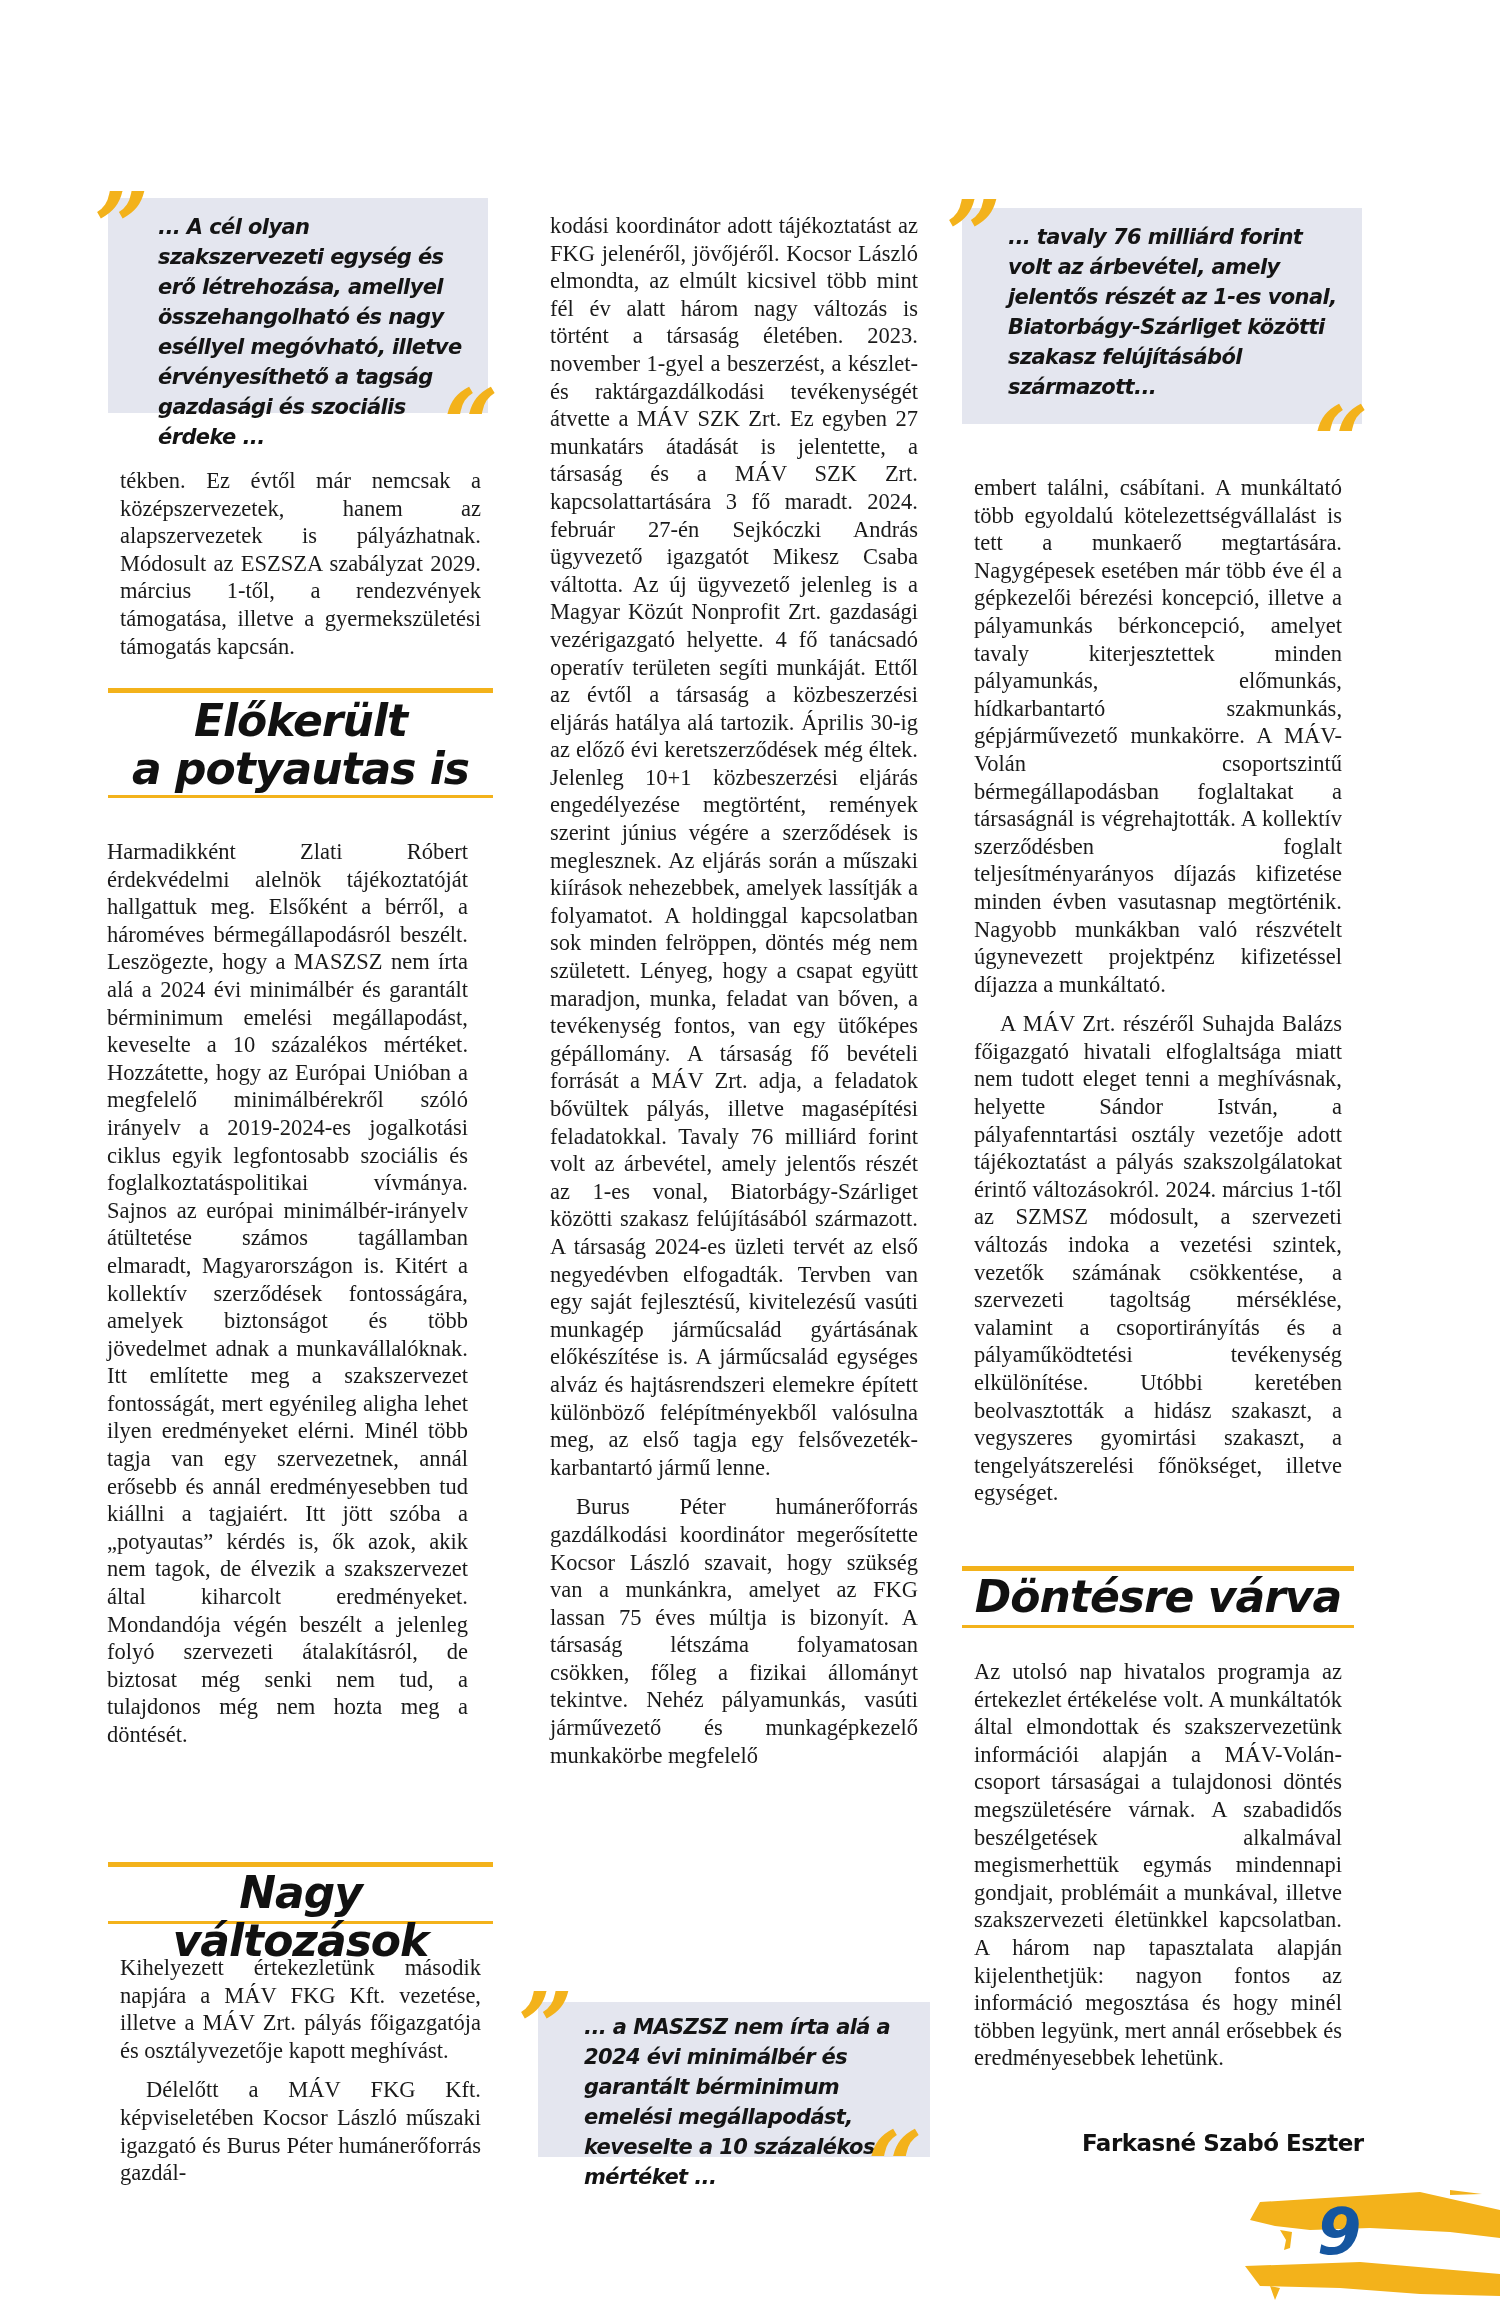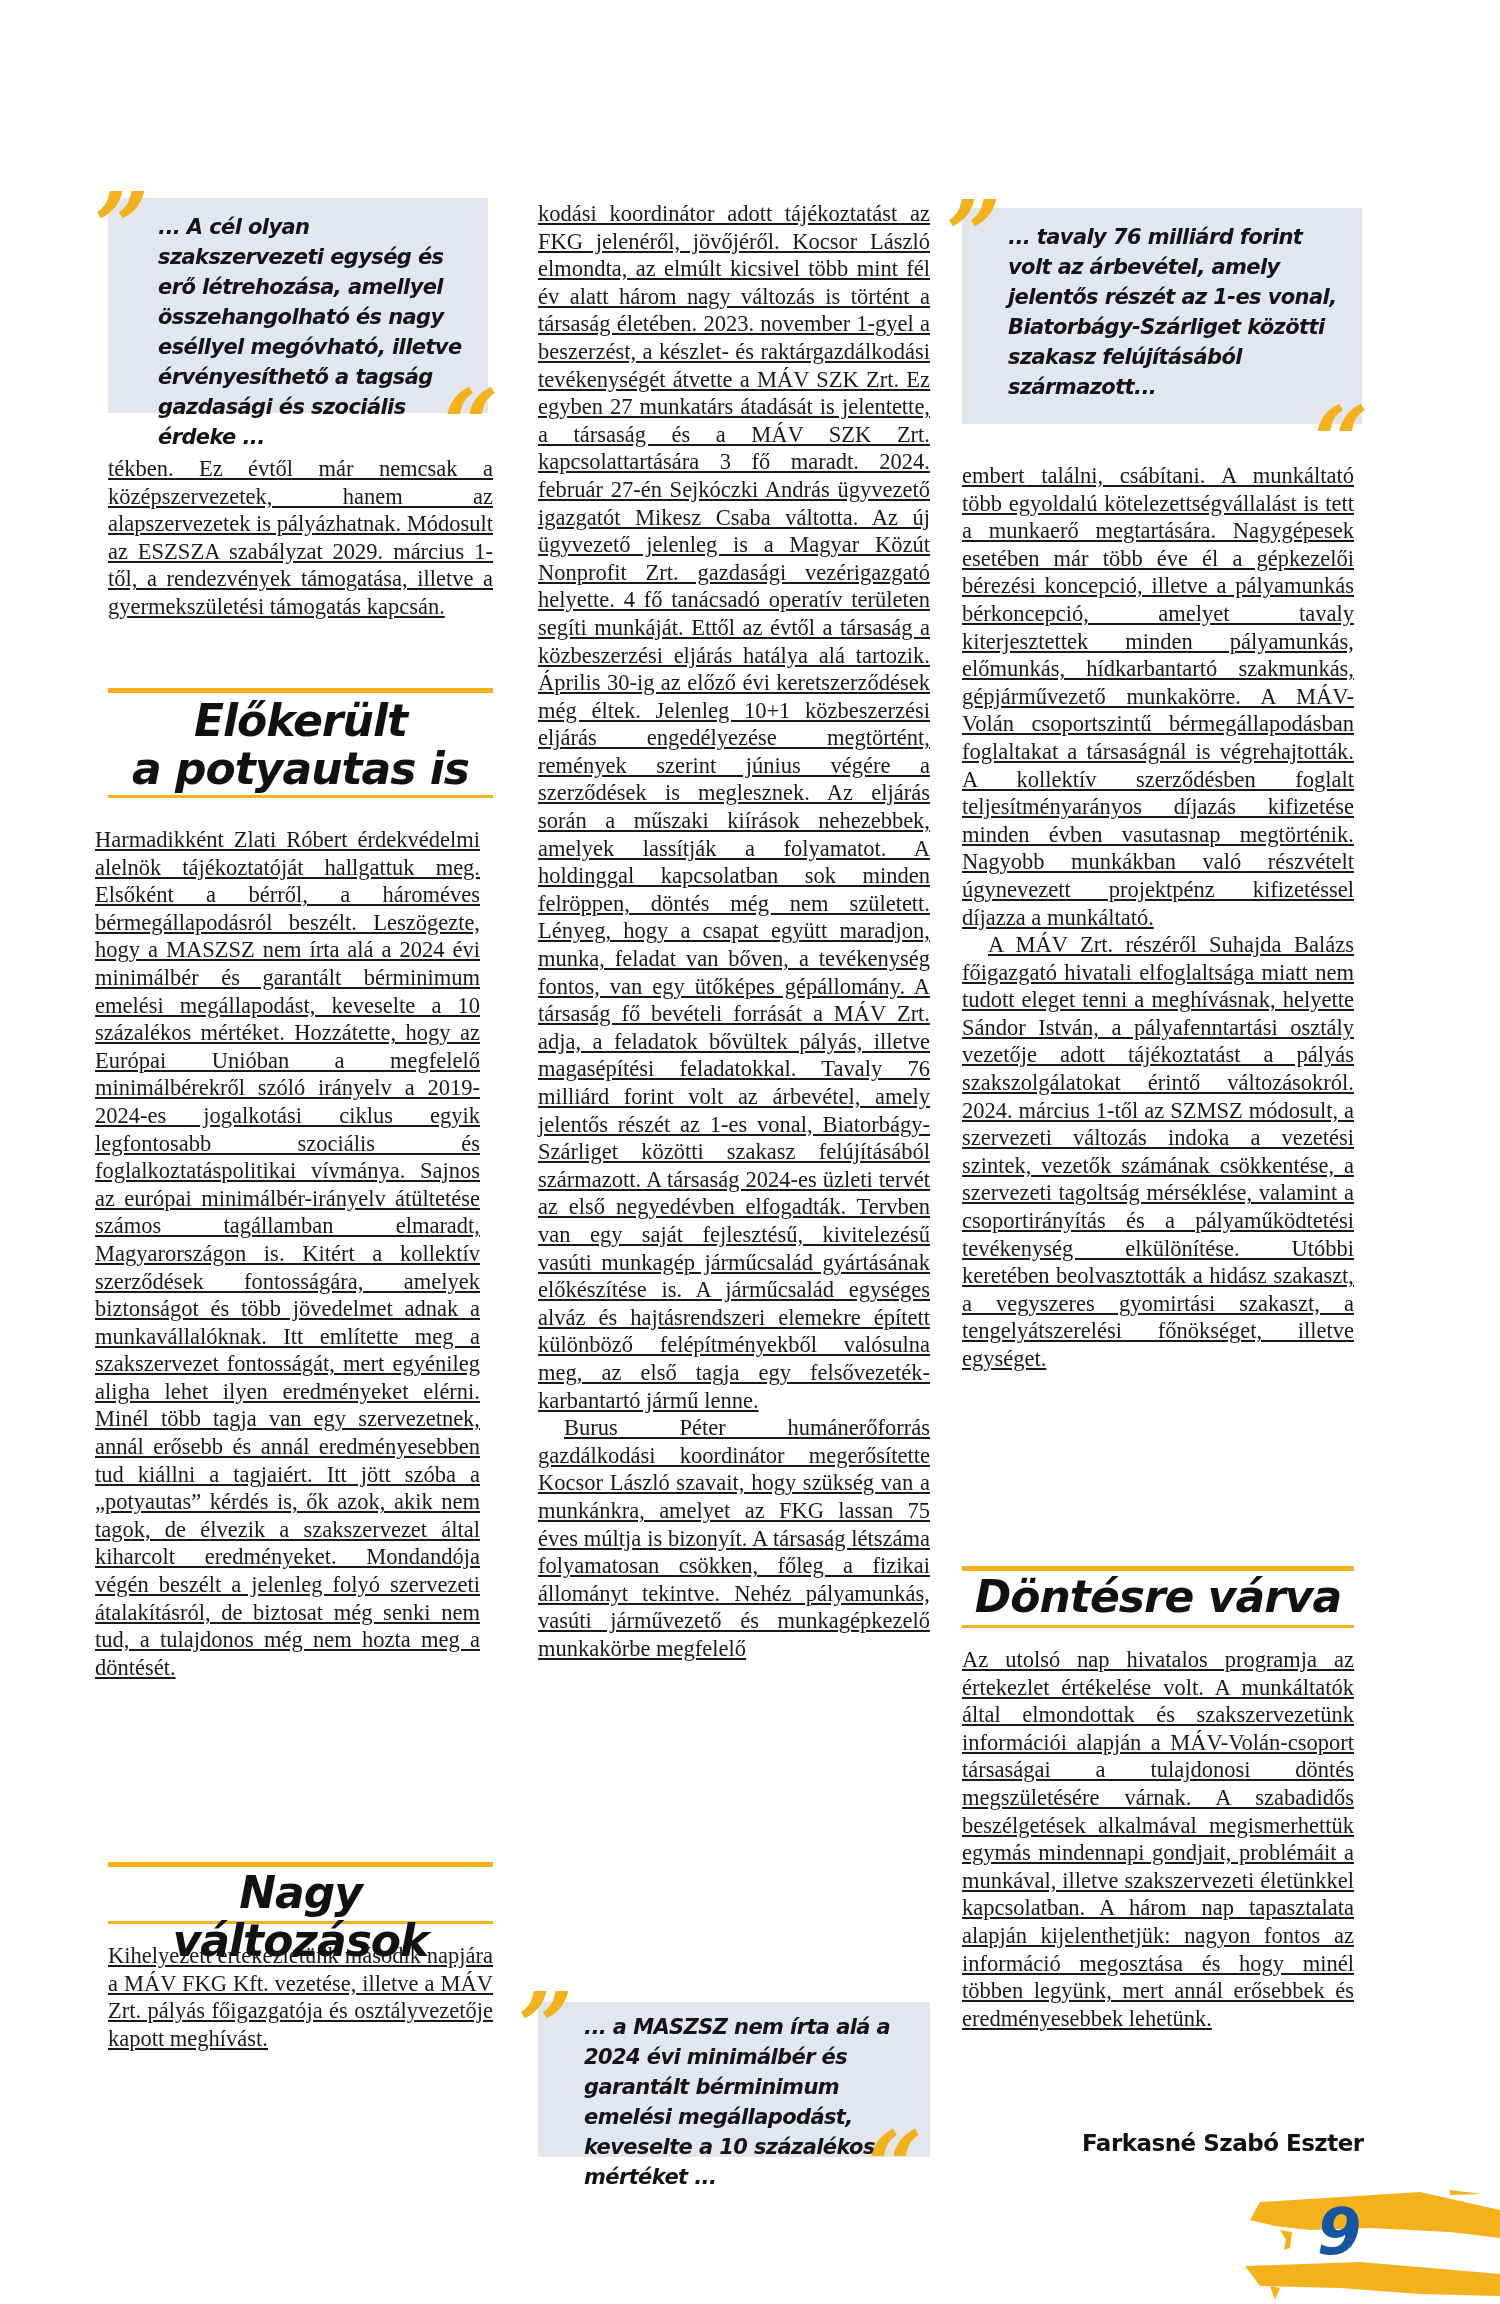--- a/index.html
+++ b/index.html
@@ -6,21 +6,21 @@
     body { width: 1500px; height: 2304px; position: relative; overflow: hidden; }
     .body-text {
       font-family: "Liberation Serif", "DejaVu Serif", serif;
       font-size: 22.5px;
       line-height: 27.6px;
       color: #1a1a1a;
       text-align: justify;
       margin: 0;
       hyphens: manual;
     }
-    .body-text p { margin: 0; text-indent: 0; text-decoration: underline; }
+    .body-text p { margin: 12px; text-indent: 0; }
     .body-text p.indent { text-indent: 26px; }
     .quote-box {
       position: absolute;
       background: #e4e6ef;
       font-family: "DejaVu Sans", "Liberation Sans", sans-serif;
       font-weight: bold;
       font-style: italic;
       color: #141414;
       font-size: 21px;
       line-height: 30px;
@@ -94,20 +94,21 @@
 <div class="abs body-text" style="left:95px; top:826px; width:385px;">
   <p>Harmadikként Zlati Róbert érdekvédelmi alelnök tájékoztatóját hallgattuk meg. Elsőként a bérről, a hároméves bérmegállapodásról beszélt. Leszögezte, hogy a MASZSZ nem írta alá a 2024 évi minimálbér és garantált bérminimum emelési megállapodást, keveselte a 10 százalékos mértéket. Hozzátette, hogy az Európai Unióban a megfelelő minimálbérekről szóló irányelv a 2019-2024-es jogalkotási ciklus egyik legfontosabb szociális és foglalkoztatáspolitikai vívmánya. Sajnos az európai minimálbér-irányelv átültetése számos tagállamban elmaradt, Magyarországon is. Kitért a kollektív szerződések fontosságára, amelyek biztonságot és több jövedelmet adnak a munkavállalóknak. Itt említette meg a szakszervezet fontosságát, mert egyénileg aligha lehet ilyen eredményeket elérni. Minél több tagja van egy szervezetnek, annál erősebb és annál eredményesebben tud kiállni a tagjaiért. Itt jött szóba a „potyautas” kérdés is, ők azok, akik nem tagok, de élvezik a szakszervezet által kiharcolt eredményeket. Mondandója végén beszélt a jelenleg folyó szervezeti átalakításról, de biztosat még senki nem tud, a tulajdonos még nem hozta meg a döntését.</p>
 </div>
 
 <div class="section-head" style="left:108px; top:1862px; width:385px; height:62px; padding-top:2px;">
   <div>Nagy változások</div>
 </div>
 
 <div class="abs body-text" style="left:108px; top:1942px; width:385px;">
   <p>Kihelyezett értekezletünk második napjára a MÁV FKG Kft. vezetése, illetve a MÁV Zrt. pályás főigazgatója és osztályvezetője kapott meghívást.</p>
+  <p class="indent">Délelőtt a MÁV FKG Kft. képviseletében Kocsor László műszaki igazgató és Burus Péter humánerőforrás gazdál-</p>
 </div>
 
 <div class="abs body-text" style="left:538px; top:200px; width:392px;">
   <p>kodási koordinátor adott tájékoztatást az FKG jelenéről, jövőjéről. Kocsor László elmondta, az elmúlt kicsivel több mint fél év alatt három nagy változás is történt a társaság életében. 2023. november 1-gyel a beszerzést, a készlet- és raktárgazdálkodási tevékenységét átvette a MÁV SZK Zrt. Ez egyben 27 munkatárs átadását is jelentette, a társaság és a MÁV SZK Zrt. kapcsolattartására 3 fő maradt. 2024. február 27-én Sejkóczki András ügyvezető igazgatót Mikesz Csaba váltotta. Az új ügyvezető jelenleg is a Magyar Közút Nonprofit Zrt. gazdasági vezérigazgató helyette. 4 fő tanácsadó operatív területen segíti munkáját. Ettől az évtől a társaság a közbeszerzési eljárás hatálya alá tartozik. Április 30-ig az előző évi keretszerződések még éltek. Jelenleg 10+1 közbeszerzési eljárás engedélyezése megtörtént, remények szerint június végére a szerződések is meglesznek. Az eljárás során a műszaki kiírások nehezebbek, amelyek lassítják a folyamatot. A holdinggal kapcsolatban sok minden felröppen, döntés még nem született. Lényeg, hogy a csapat együtt maradjon, munka, feladat van bőven, a tevékenység fontos, van egy ütőképes gépállomány. A társaság fő bevételi forrását a MÁV Zrt. adja, a feladatok bővültek pályás, illetve magasépítési feladatokkal. Tavaly 76 milliárd forint volt az árbevétel, amely jelentős részét az 1-es vonal, Biatorbágy-Szárliget közötti szakasz felújításából származott. A társaság 2024-es üzleti tervét az első negyedévben elfogadták. Tervben van egy saját fejlesztésű, kivitelezésű vasúti munkagép járműcsalád gyártásának előkészítése is. A járműcsalád egységes alváz és hajtásrendszeri elemekre épített különböző felépítményekből valósulna meg, az első tagja egy felsővezeték-karbantartó jármű lenne.</p>
   <p class="indent">Burus Péter humánerőforrás gazdálkodási koordinátor megerősítette Kocsor László szavait, hogy szükség van a munkánkra, amelyet az FKG lassan 75 éves múltja is bizonyít. A társaság létszáma folyamatosan csökken, főleg a fizikai állományt tekintve. Nehéz pályamunkás, vasúti járművezető és munkagépkezelő munkakörbe megfelelő</p>
 </div>
 
 <div class="quote-box" style="left:538px; top:2002px; width:392px; height:155px; padding-left:30px; padding-top:10px;">
   <span class="quote-mark q-open" style="left:-20px; top:-22px;">”</span>
   <div class="quote-text" style="padding-left:16px;">... a MASZSZ nem írta alá a 2024 évi minimálbér és garantált bérminimum emelési megállapodást, keveselte a 10 százalékos mértéket ...</div>

